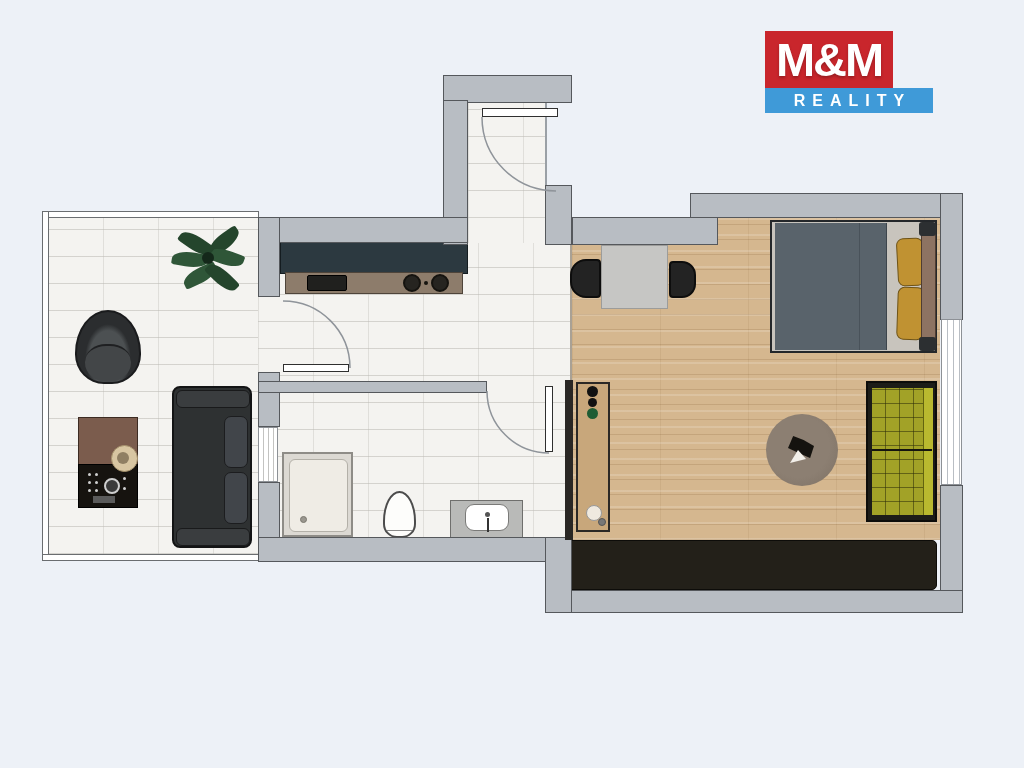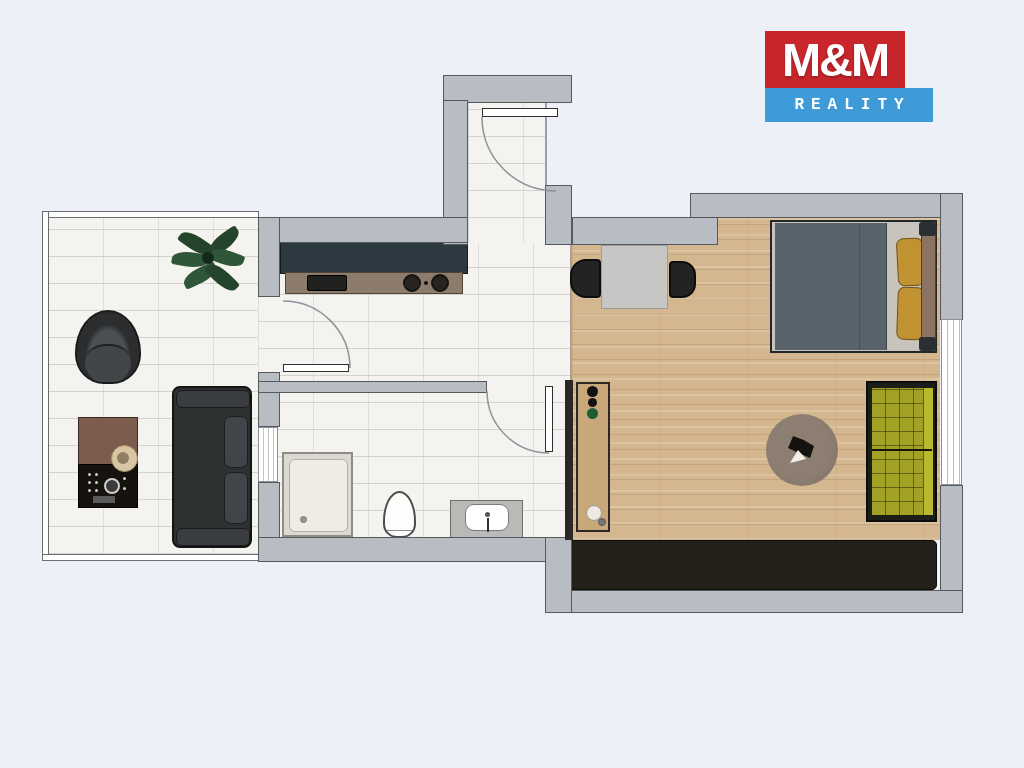--- a/index.html
+++ b/index.html
@@ -223,20 +223,20 @@
   </div>
 
   <div class="abs furn bench" style="left:866px;top:381px;width:71px;height:141px;">
     <div class="bench-tuft" style="position: absolute; left: 4px; top: 5px; width: 51px; height: 127px; background-color: rgb(162, 162, 39);"></div>
     <div class="bench-seat" style="position:absolute;left:55px;top:5px;width:9px;height:127px;"></div>
     <div style="position:absolute;left:4px;top:66px;width:60px;height:2px;background:#14140f;"></div>
   </div>
 
   <div class="abs furn wardrobe" style="left: 565px; top: 540px; width: 372px; height: 50px; background: rgb(35, 32, 25);"></div>
 
-  <div class="abs logo-title" style="left: 765px; top: 31px; width: 140px; height: 57px; background: rgb(201, 38, 44);">
+  <div class="abs logo-title" style="left: 765px; top: 31px; width: 128px; height: 57px; background: rgb(201, 38, 44);">
     <span>M&amp;M</span>
   </div>
-  <div class="abs logo-sub" style="left: 765px; top: 88px; width: 168px; height: 34px; background: rgb(63, 154, 216); font-family: Liberation Mono, monospace;">
+  <div class="abs logo-sub" style="left: 765px; top: 88px; width: 168px; height: 25px; background: rgb(63, 154, 216);">
     <span style="margin-right:-7px;">REALITY</span>
   </div>
 
 </div>
 
 </body></html>

